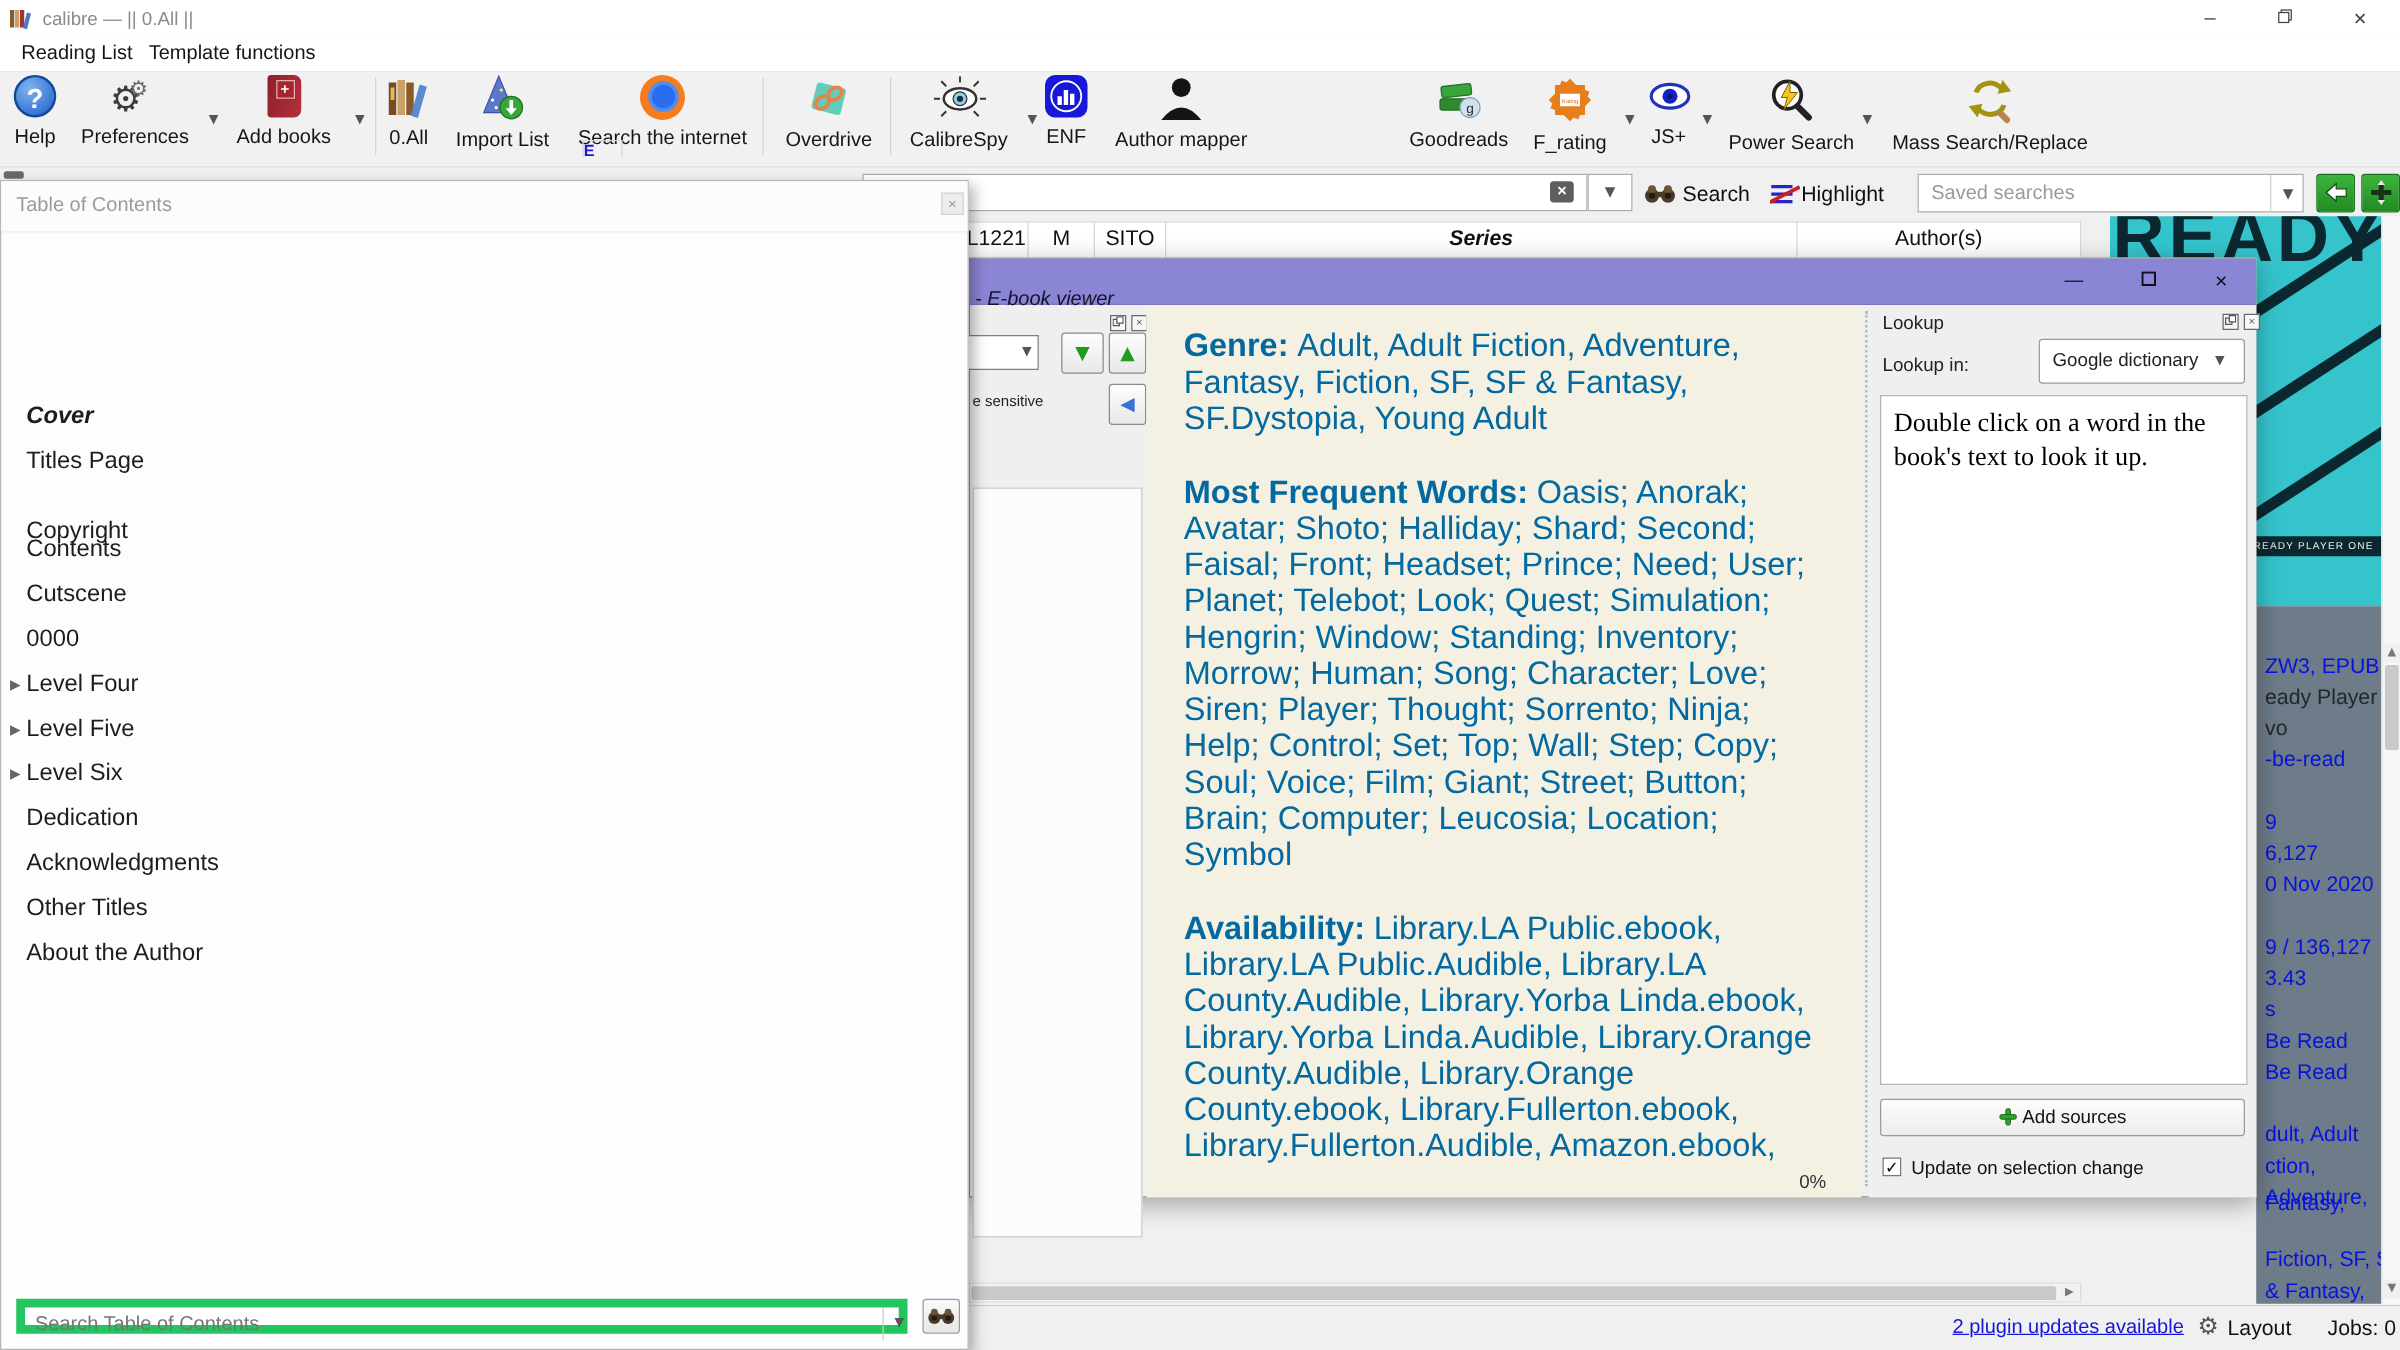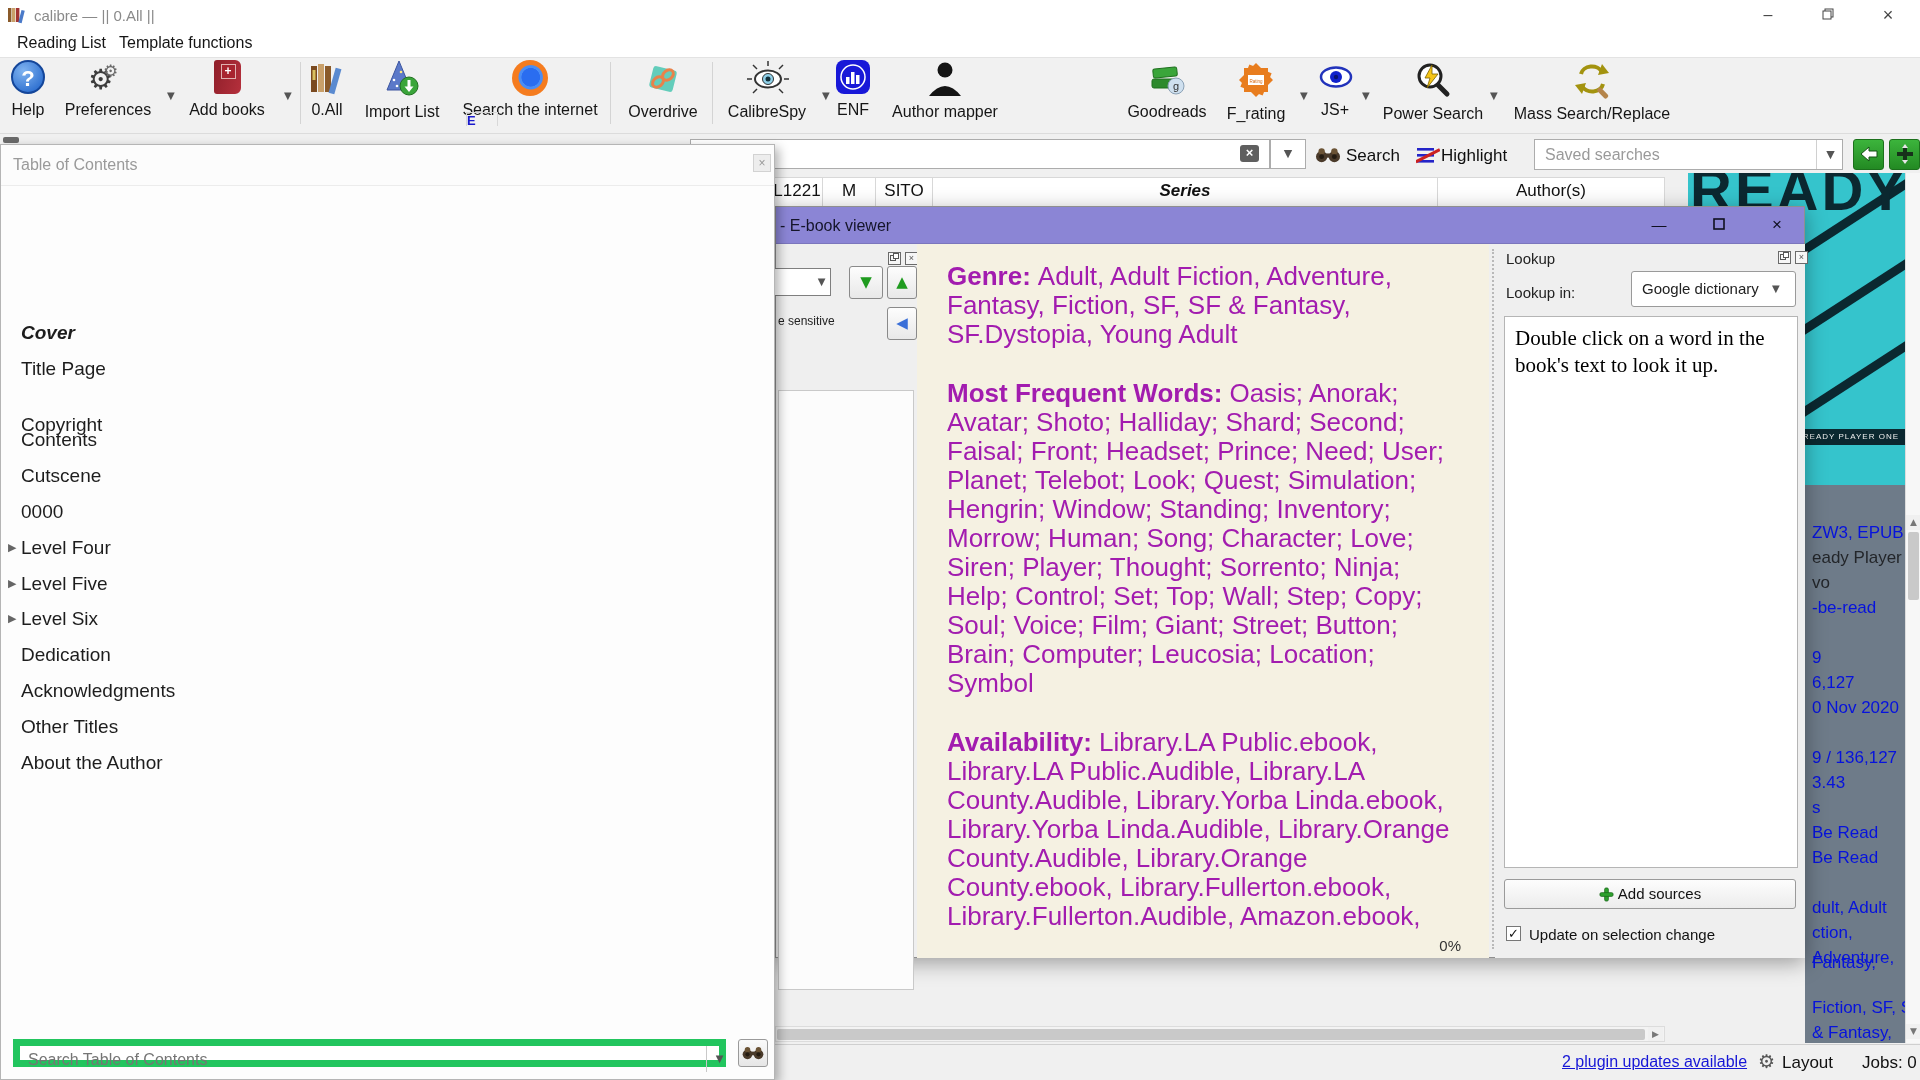--- a/index.html
+++ b/index.html
@@ -48,29 +48,29 @@
     font-family:"DejaVu Sans",sans-serif;background:#f0f0f0;}
   .sb-thumb{position:absolute;left:2px;width:11px;background:#c9c9c9;border-radius:2px;}
   .hsb{left:775px;top:1026px;width:890px;height:16px;background:#f3f3f3;border:1px solid #dcdcdc;box-sizing:border-box;}
   
   .statusbar{left:0;top:1044px;width:1920px;height:36px;background:#f0f0f0;border-top:1px solid #cfcfcf;box-sizing:border-box;}
   .status-link{color:#1616d6;text-decoration:underline;font-size:16px;}
   
   .viewer{left:775px;top:206px;width:1030px;height:752px;background:#efefef;border:1px solid #8f8f8f;
     box-sizing:border-box;box-shadow:0 5px 20px rgba(0,0,0,.35);z-index:10;}
   .v-titlebar{left:0;top:0;width:1028px;height:37px;background:#8b85d5;border-bottom:1px solid #7b76bd;box-sizing:border-box;}
-  .v-title{left:4px;top:10px;font-size:16px;color:#15152a;}
+  .v-title{left:4px;top:24px;font-size:16px;color:#15152a;font-style:italic;}
   .v-ctl{top:8px;width:34px;height:20px;text-align:center;color:#101020;font-size:15px;line-height:20px;}
   .dockicon{width:13px;height:13px;border:1px solid #6a6a6a;box-sizing:border-box;background:#f6f6f6;
     font-size:9px;line-height:11px;text-align:center;color:#555;}
   .sq-btn{width:34px;height:33px;background:linear-gradient(#fdfdfd,#e8e8e8);border:1px solid #8a8a8a;
     border-radius:3px;box-sizing:border-box;text-align:center;font-family:"DejaVu Sans",sans-serif;}
   .v-content{left:141px;top:37px;width:572px;height:714px;background:#f5f1e2;box-sizing:border-box;
     padding:18px 22px 0 30px;overflow:hidden;}
-  .vc-p{margin:0 0 30px 0;font-size:26px;line-height:29px;color:#a21caf;}
+  .vc-p{margin:0 0 30px 0;font-size:26px;line-height:29px;color:#0369a1;}
   .vc-p b{font-weight:bold;margin-right:7px;}
   .v-divider{left:716px;top:42px;width:1px;height:700px;border-left:2px dotted #b9b9b9;}
   
   .lookup{left:719px;top:37px;width:310px;height:714px;background:#efefef;}
   .lk-combo{position:absolute;left:136px;top:27px;width:165px;height:36px;background:#fff;border:1px solid #9a9a9a;
     border-radius:3px;box-sizing:border-box;}
   .lk-hint{position:absolute;left:9px;top:72px;width:294px;height:552px;background:#fff;border:1px solid #b5b5b5;
     box-sizing:border-box;font-family:"Liberation Serif","DejaVu Serif",serif;font-size:21px;line-height:27px;
     color:#000;padding:8px 10px;}
   .lk-addbtn{position:absolute;left:9px;top:635px;width:292px;height:30px;background:linear-gradient(#fdfdfd,#ececec);
@@ -469,21 +469,21 @@
     </div>
     <div>
 
         <div class="toc-item current" style="top: 174px;">
 
           <span class="toc-label">Cover</span>
         </div>
 
         <div class="toc-item" style="top: 209.8px;">
 
-          <span class="toc-label">Title Page</span>
+          <span class="toc-label">Titles Page</span>
         </div>
 
         <div class="toc-item" style="top: 245.6px; margin-top: 20px;">
 
           <span class="toc-label">Copyright</span>
         </div>
 
         <div class="toc-item" style="top: 281.4px;">
 
           <span class="toc-label">Contents</span>

